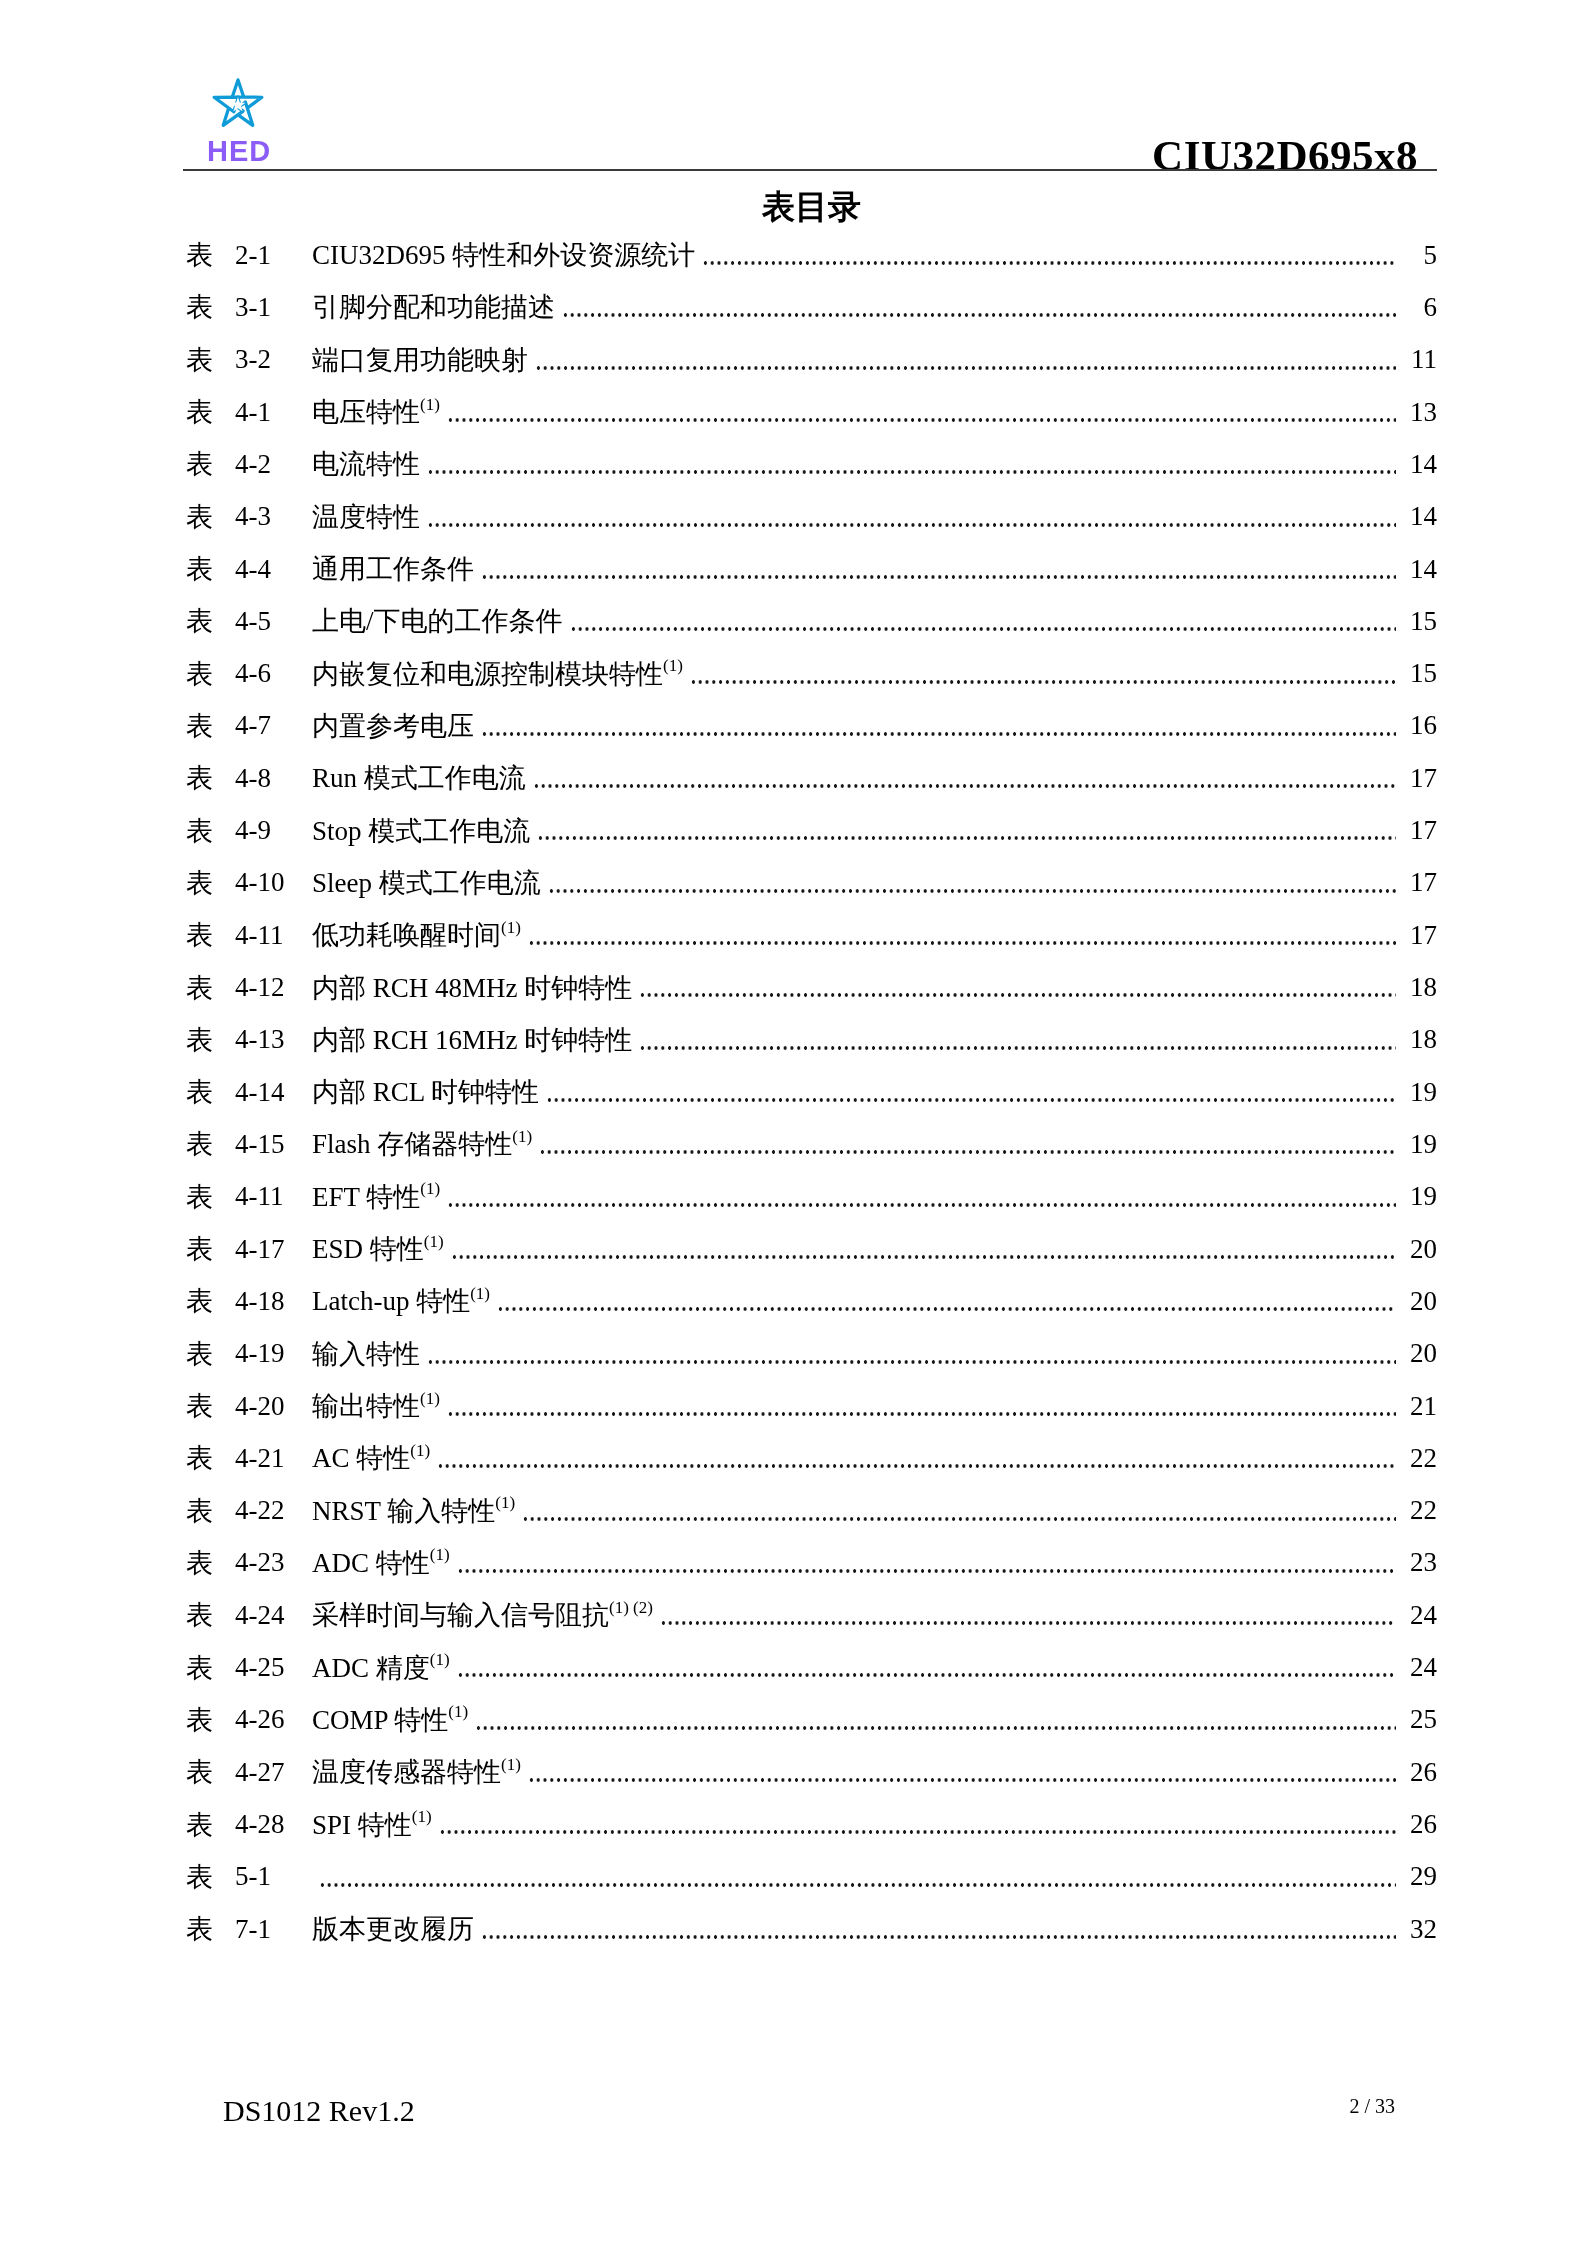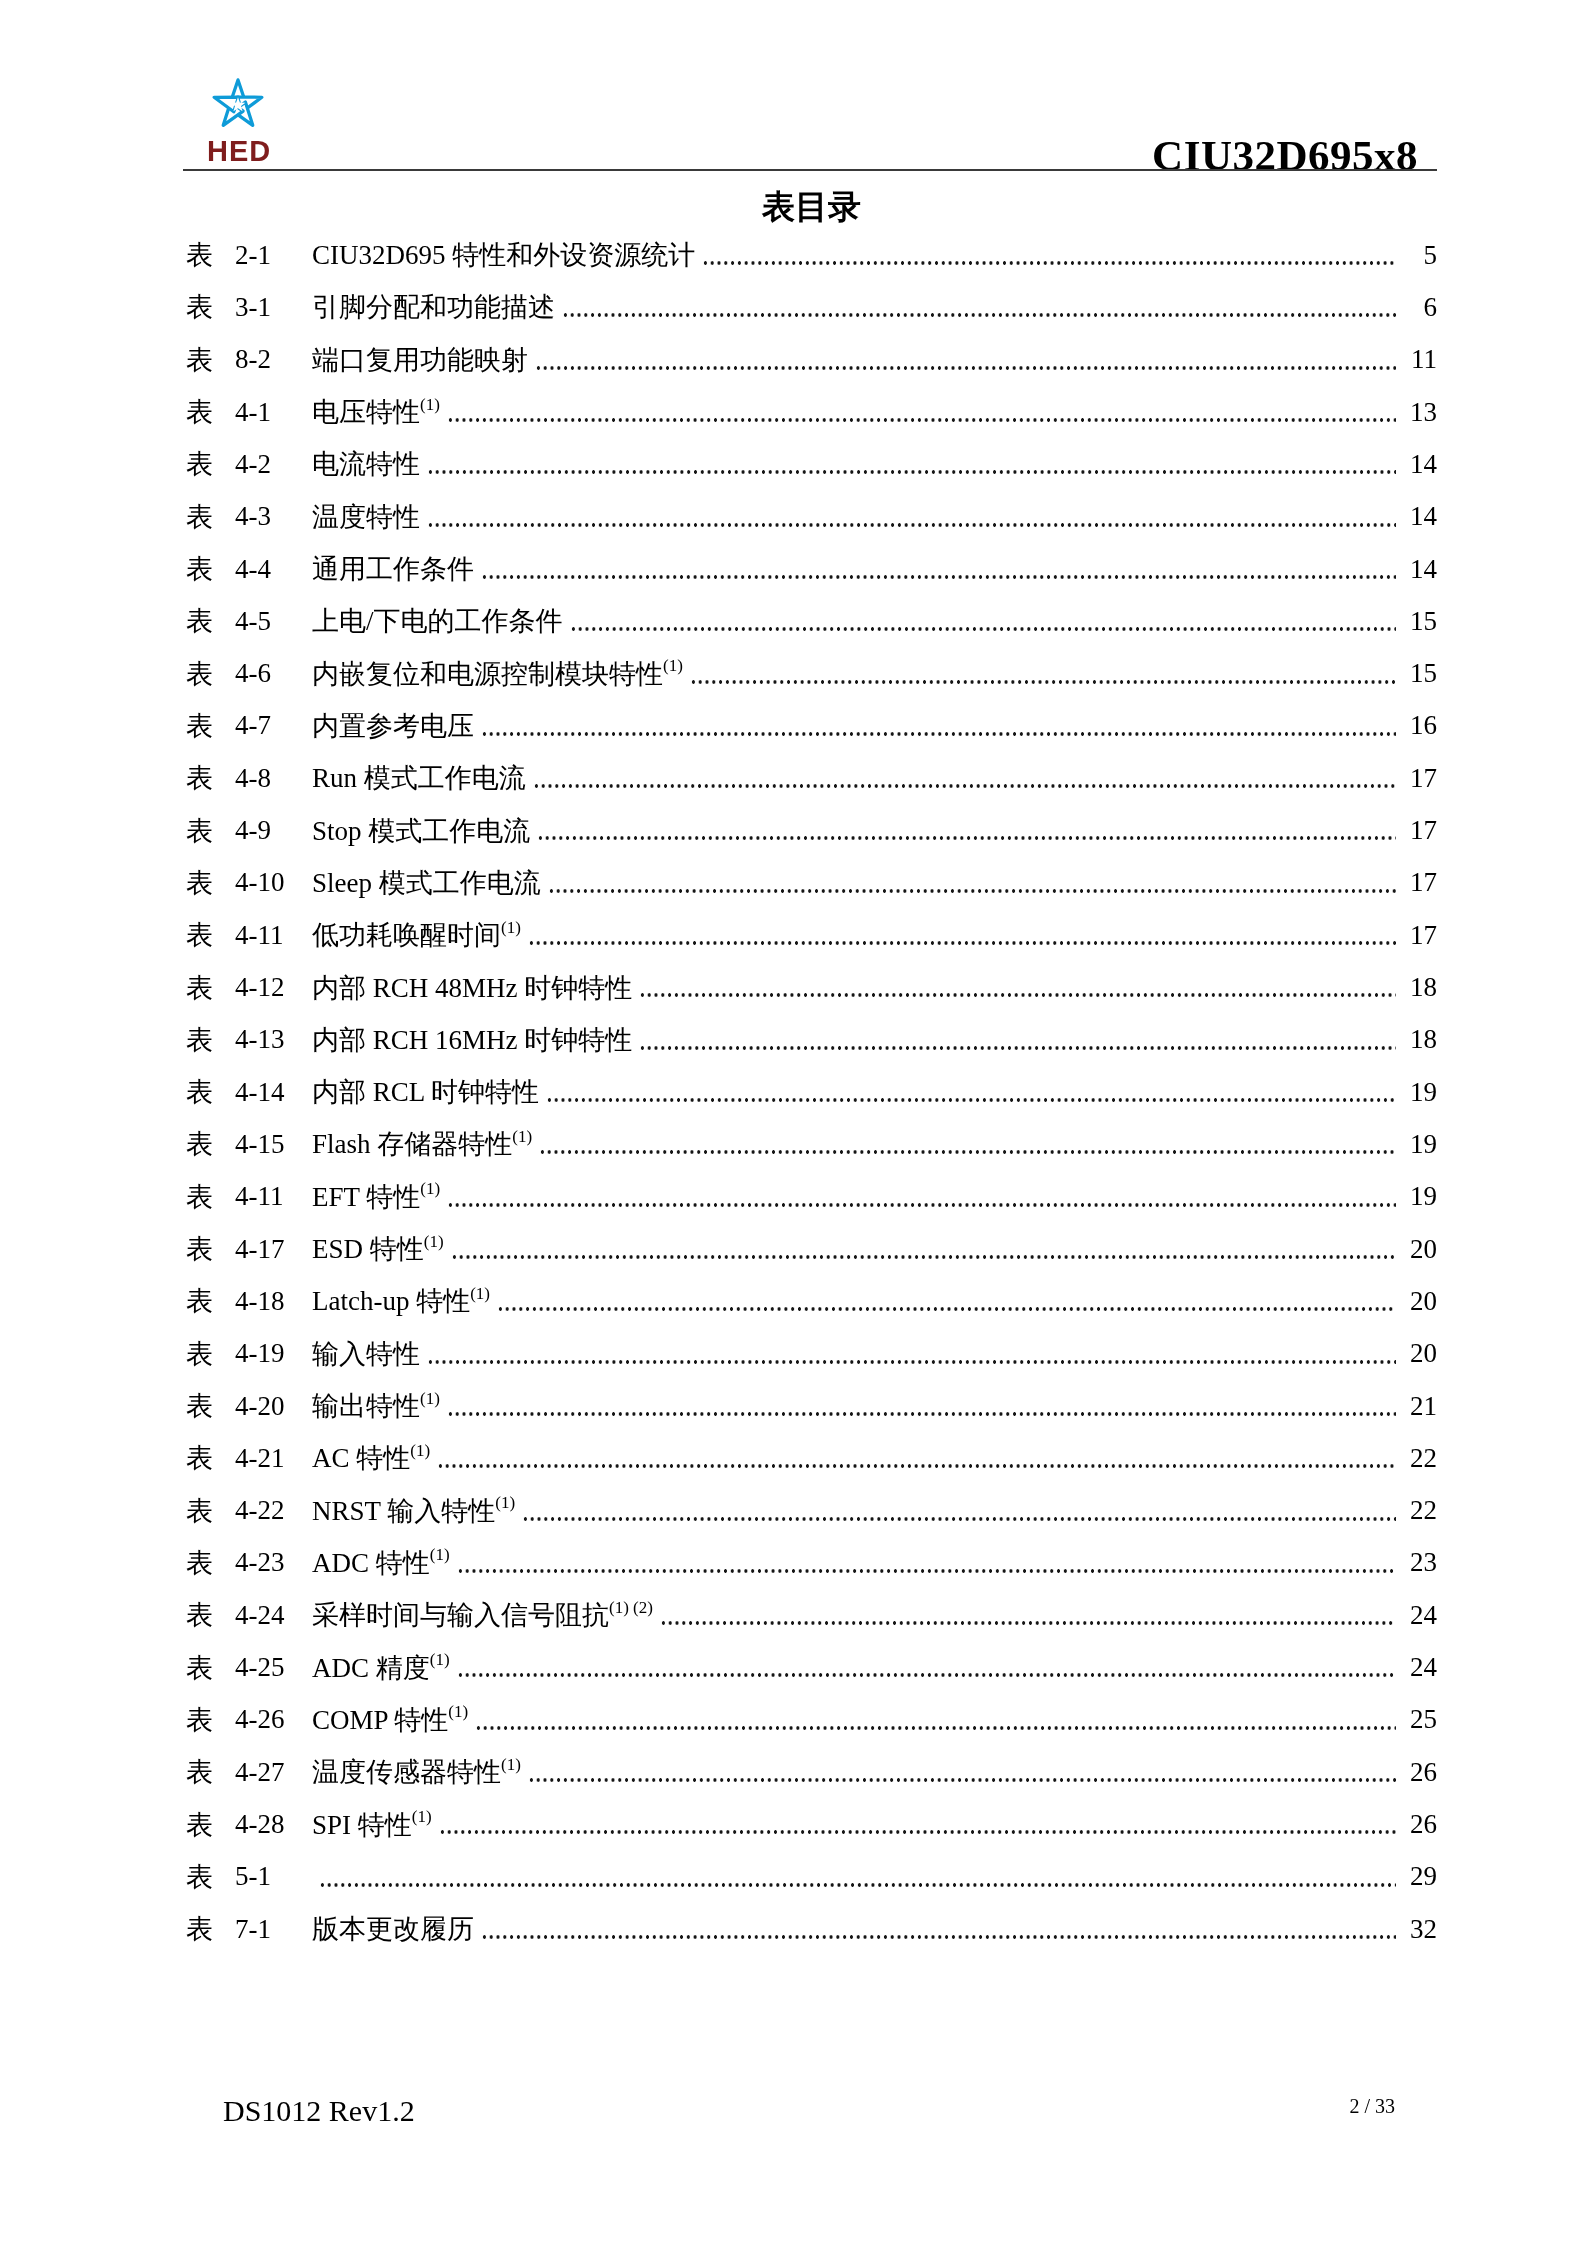--- a/index.html
+++ b/index.html
@@ -10,21 +10,21 @@
     font-family:"Liberation Serif","DejaVu Serif",serif;
     color:#000;
     overflow:hidden;
   }
   
   .logo{position:absolute;left:207px;top:78px;width:90px;}
   .logo svg{display:block;margin-left:2px;}
   .logo-text{
     font-family:"Liberation Sans","DejaVu Sans",sans-serif;
     font-weight:700;font-size:29px;line-height:1;
-    color:#7f1d1d;letter-spacing:1px;margin-top:3px;
+    color:#8b5cf6;letter-spacing:1px;margin-top:3px;
   }
   .product-title{
     position:absolute;top:110px;right:170px;
     font-size:43px;font-weight:700;line-height:1;
     letter-spacing:0.5px;
     margin-top:24px;
   }
   .header-rule{
     position:absolute;left:183px;right:151px;top:169px;
     height:2.4px;background:#3a3a3a;
@@ -99,21 +99,21 @@
       <span class="c-pre">表</span>
       <span class="c-num">3-1</span>
       <span class="c-title">引脚分配和功能描述</span>
       <span class="c-sup"></span>
       <span class="c-leader"></span>
       <span class="c-page">6</span>
     </div>
 
     <div class="trow">
       <span class="c-pre">表</span>
-      <span class="c-num">8-2</span>
+      <span class="c-num">3-2</span>
       <span class="c-title">端口复用功能映射</span>
       <span class="c-sup"></span>
       <span class="c-leader"></span>
       <span class="c-page">11</span>
     </div>
 
     <div class="trow">
       <span class="c-pre">表</span>
       <span class="c-num">4-1</span>
       <span class="c-title">电压特性</span>

